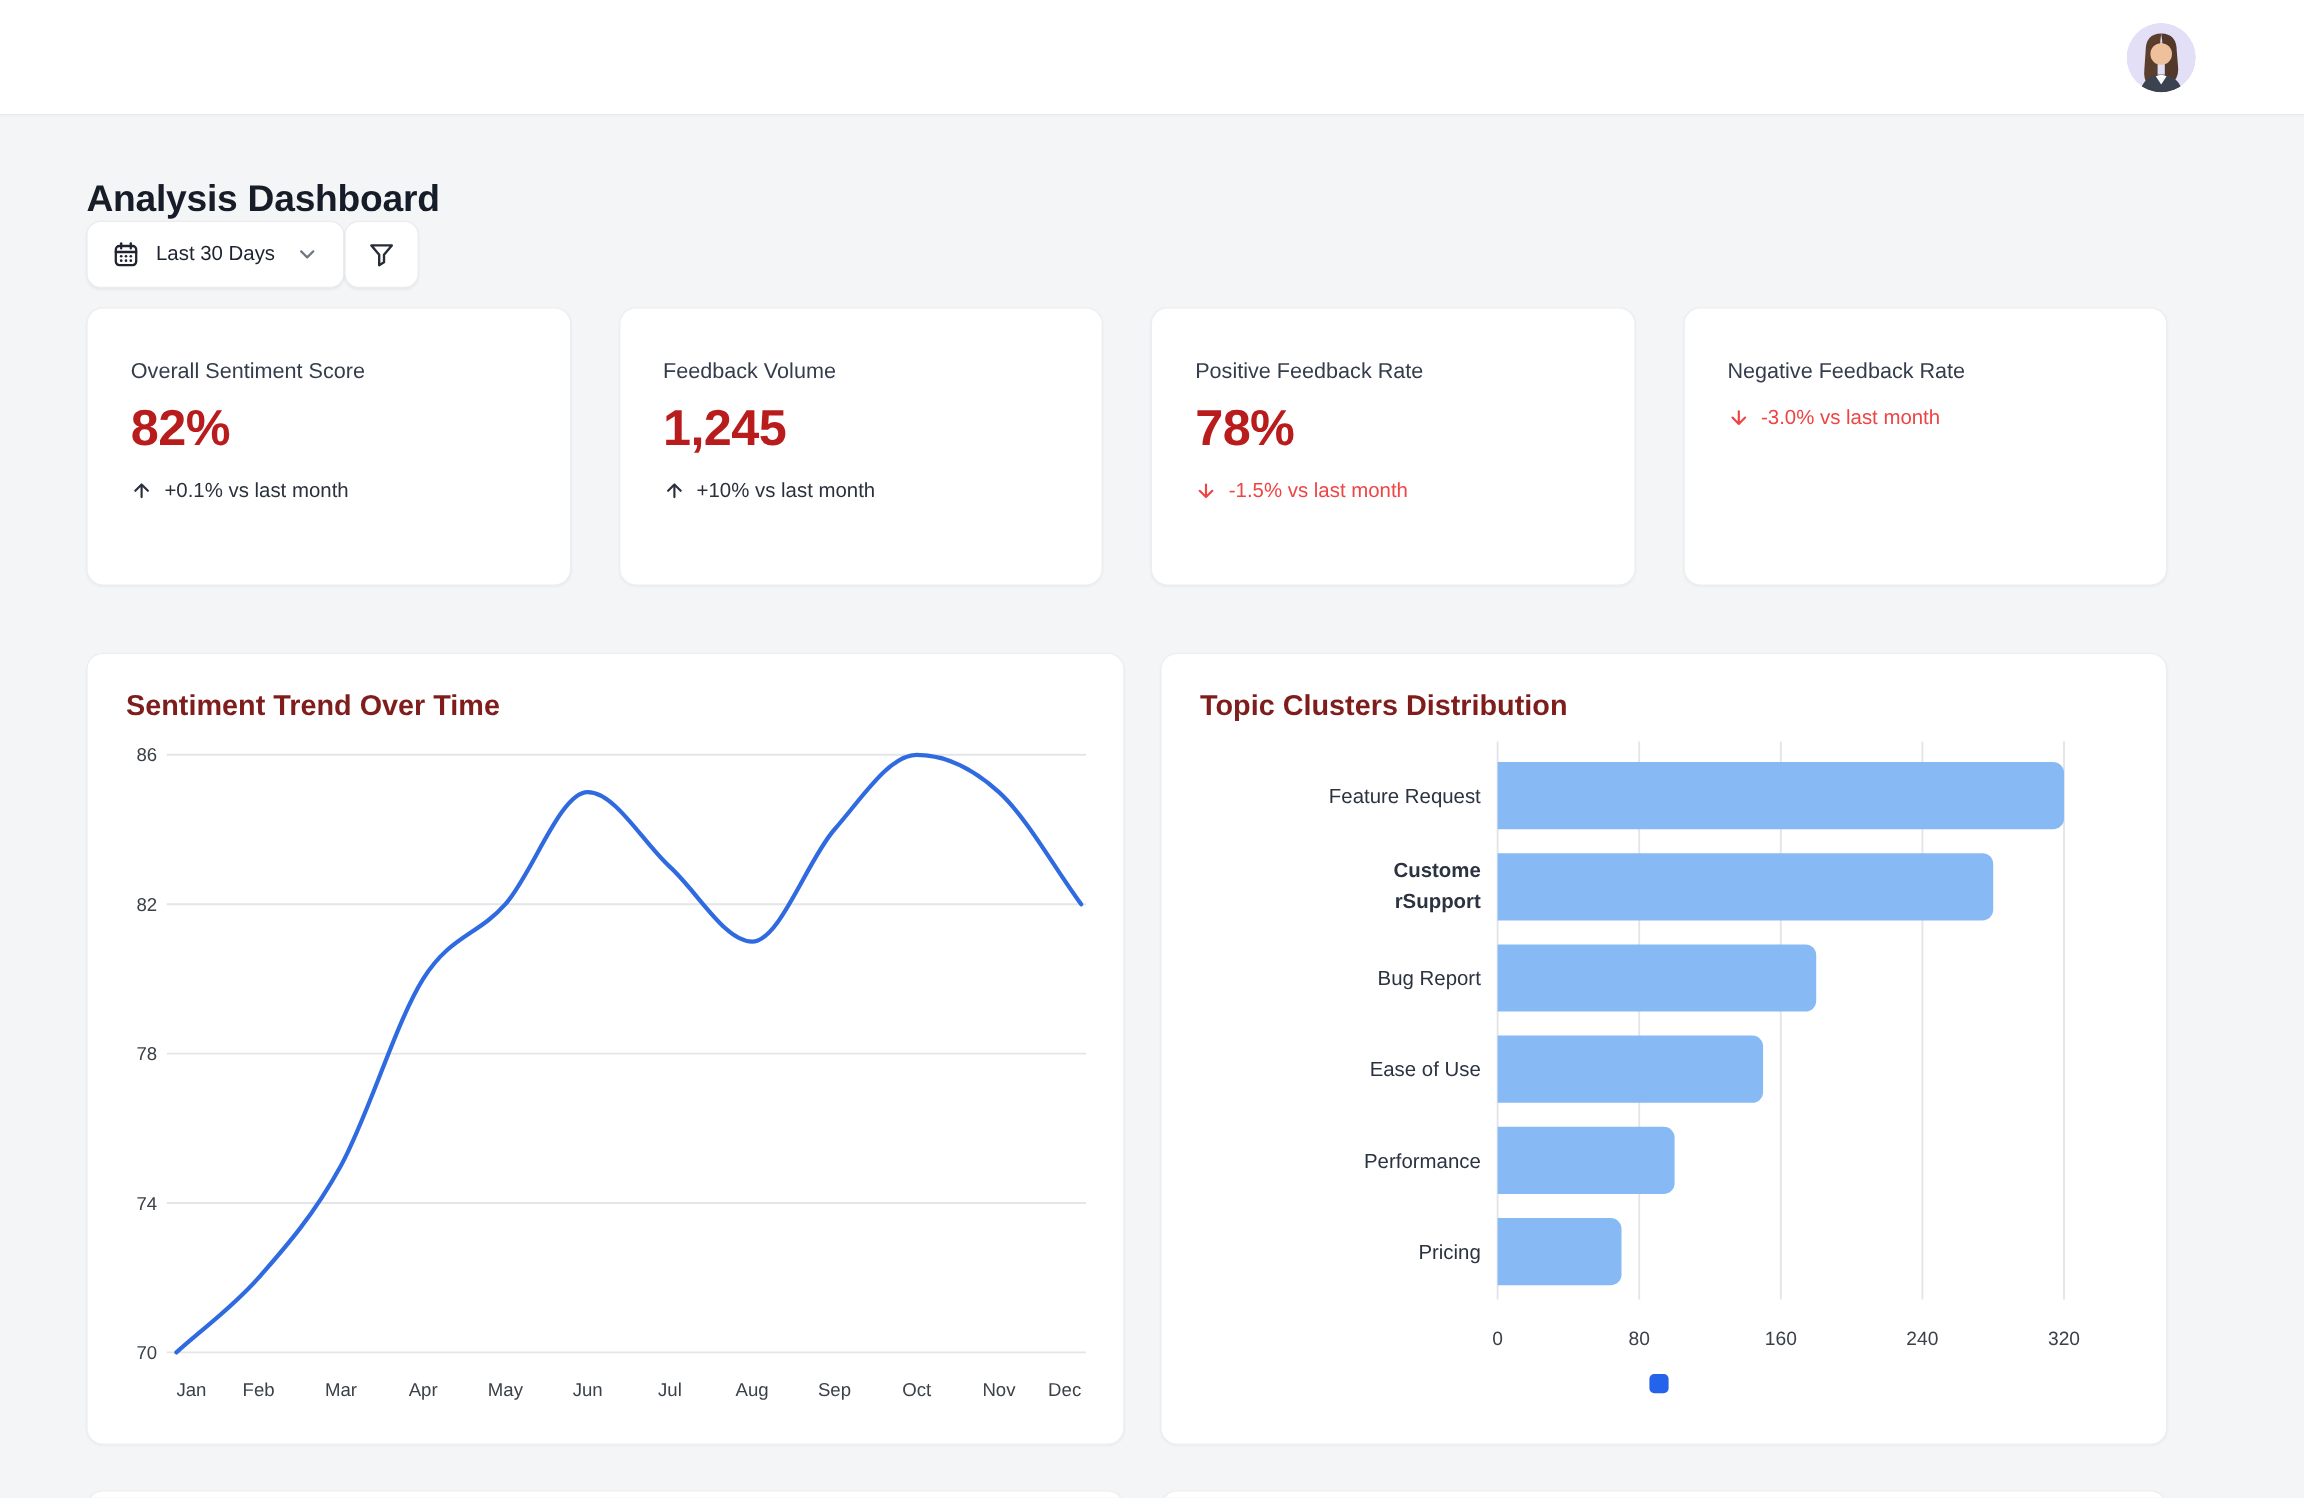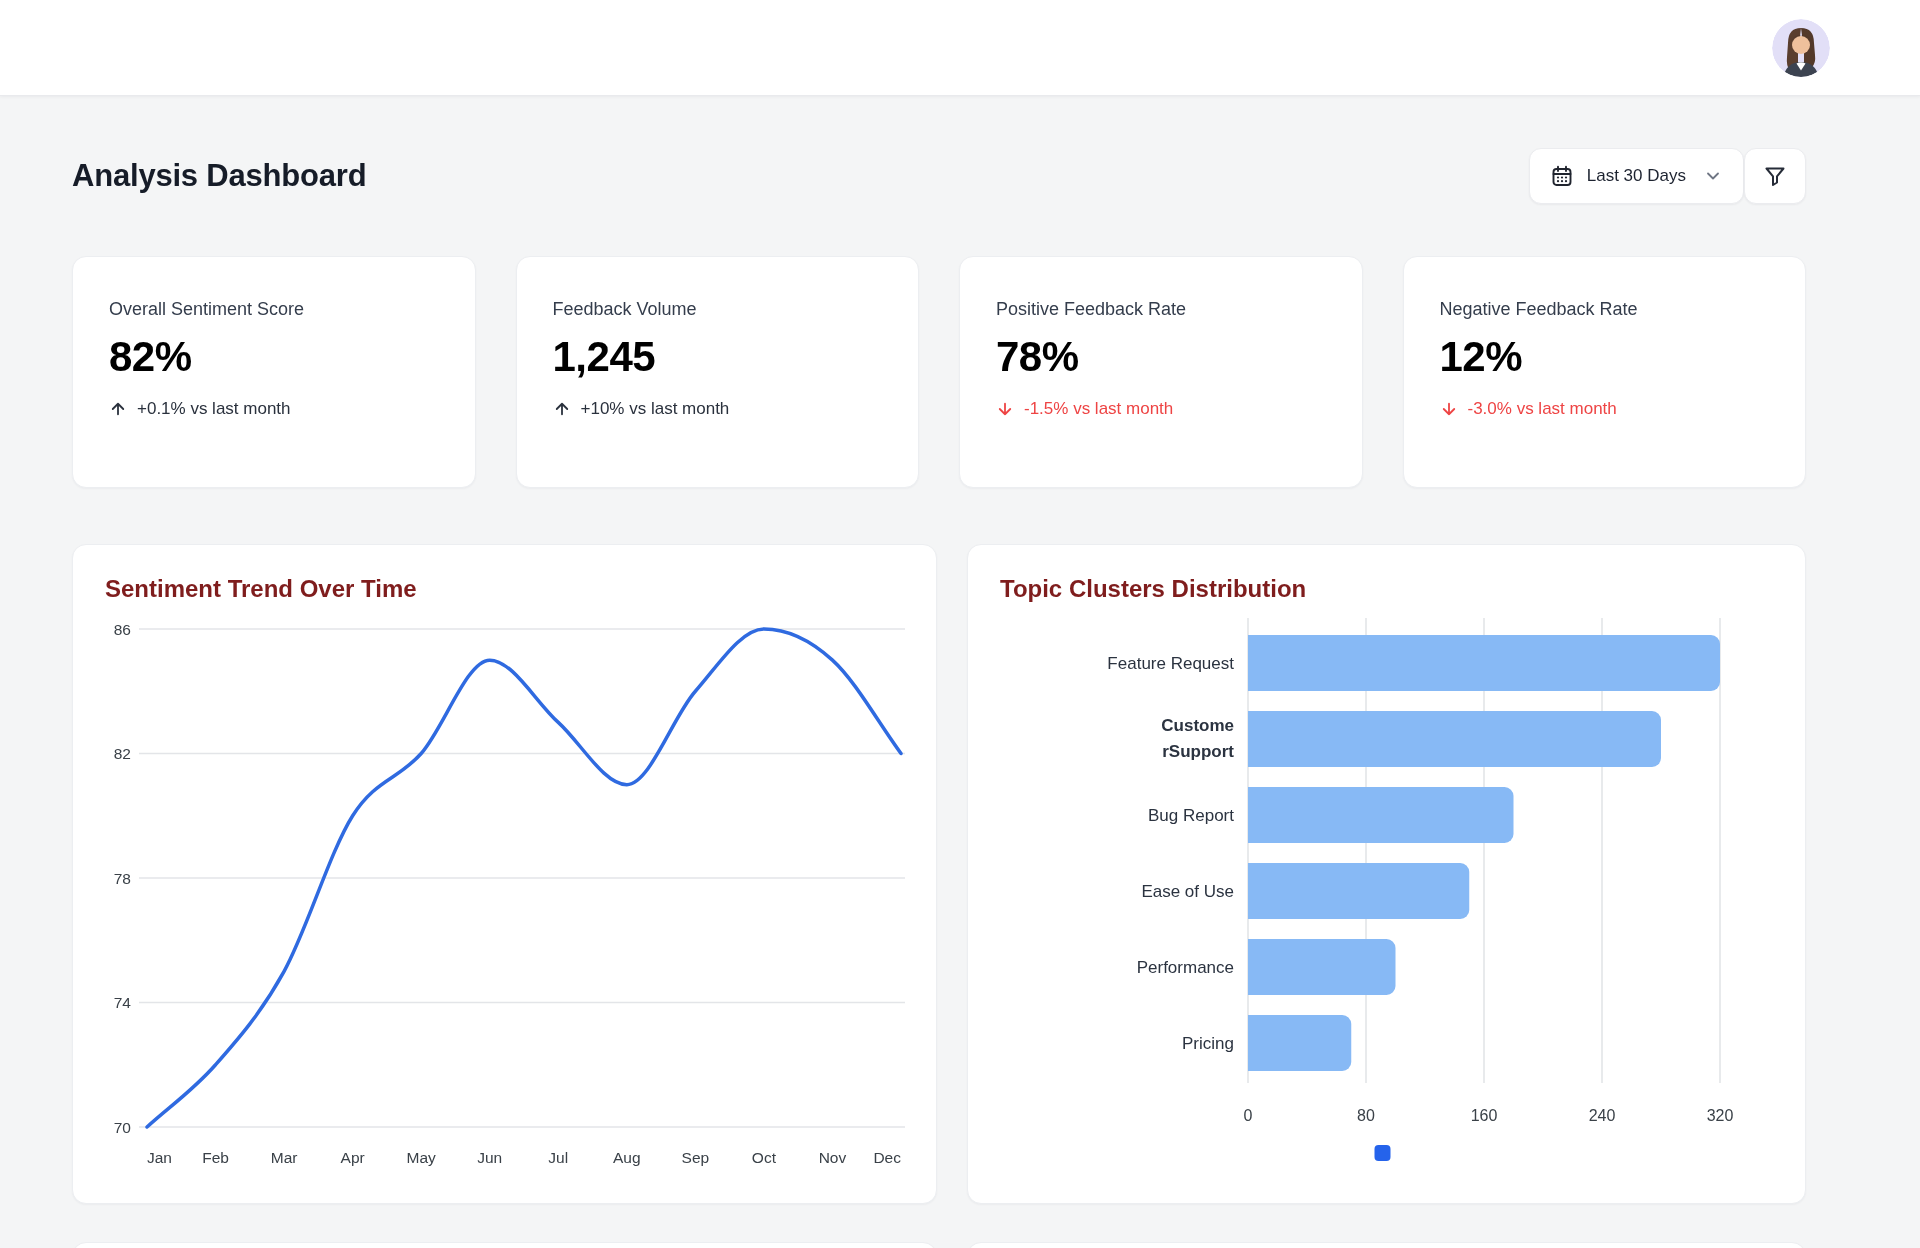--- a/index.html
+++ b/index.html
@@ -6,33 +6,33 @@
   html,body { width:1920px; height:1248px; overflow:hidden; background:#f4f5f6;
               font-family:"Liberation Sans", sans-serif; color:#1c212c; }
 
   .header { height:96px; background:#fff; border-bottom:1px solid #e9eaed;
             box-shadow:0 1px 3px rgba(16,24,40,.05);
             display:flex; align-items:center; justify-content:flex-end; padding-right:90px; }
   .avatar { width:58px; height:58px; border-radius:50%; overflow:hidden; cursor:pointer; flex:none; }
 
   .main { padding:0 114px 0 72px; }
 
-  .title-row { margin-top:52px; display:flex; align-items:center; justify-content:space-between; height:56px; }
+  .title-row { margin-top:52px; display:flex; align-items:flex-start; justify-content:space-between; height:56px;flex-direction:column; }
   h1 { font-size:31px; font-weight:700; color:#161c28; letter-spacing:-0.2px; }
   .controls { display:flex; align-items:center; }
   .btn { display:flex; align-items:center; gap:13px; background:#fff; border:1px solid #ebecef;
          border-radius:12px; height:56px; padding:0 20px; box-shadow:0 1px 2px rgba(16,24,40,.05);
          cursor:pointer; font-size:17px; font-weight:500; color:#1d2330; }
   .icon-btn { width:62px; justify-content:center; padding:0; }
 
   .kpi-grid { margin-top:52px; display:grid; grid-template-columns:repeat(4,1fr); gap:40px; }
   .card { background:#fff; border:1px solid #eceef1; border-radius:14px; box-shadow:0 1px 2px rgba(16,24,40,.04); }
   .kpi-card { height:232px; padding:42px 36px; }
   .kpi-label { font-size:18px; color:#343d4c; }
-  .kpi-value { margin-top:13px; font-size:42px; font-weight:700; color:#000000; letter-spacing:-0.5px; }
+  .kpi-value { margin-top:13px; font-size:42px; font-weight:700; color:#b91c1c; letter-spacing:-0.5px; }
   .kpi-delta { margin-top:18px; display:flex; align-items:center; gap:10px; font-size:17px; color:#2a313d; }
   .kpi-delta.neg { color:#ee4444;text-align:center; }
   .kpi-delta svg { flex:none; }
 
   .charts-grid { margin-top:56px; display:grid; grid-template-columns:865px 1fr; gap:30px; }
   .chart-card { height:660px; padding:30px 32px; display:flex; flex-direction:column; }
   .chart-title { font-size:24px; font-weight:700; color:#7f1d1d; }
   svg.chart { display:block; margin-top:10px; }
 
   .charts-grid.partial { margin-top:38px; }
@@ -131,21 +131,20 @@
       <div class="kpi-value">78%</div>
       <div class="kpi-delta neg">
         <svg width="18" height="18" viewBox="0 0 24 24" fill="none" stroke="currentColor" stroke-width="2.4" stroke-linecap="round" stroke-linejoin="round">
             <path class="arrow-path" d="M12 5v14 M5 12l7 7 7-7"></path>
           </svg>
         <span>-1.5% vs last month</span>
       </div>
     </article>
     <article class="card kpi-card">
       <div class="kpi-label">Negative Feedback Rate</div>
-      <div class="kpi-value">12%</div>
       <div class="kpi-delta neg">
         <svg width="18" height="18" viewBox="0 0 24 24" fill="none" stroke="currentColor" stroke-width="2.4" stroke-linecap="round" stroke-linejoin="round">
             <path class="arrow-path" d="M12 5v14 M5 12l7 7 7-7"></path>
           </svg>
         <span>-3.0% vs last month</span>
       </div>
     </article>
   </div>
 
   <div class="charts-grid">

